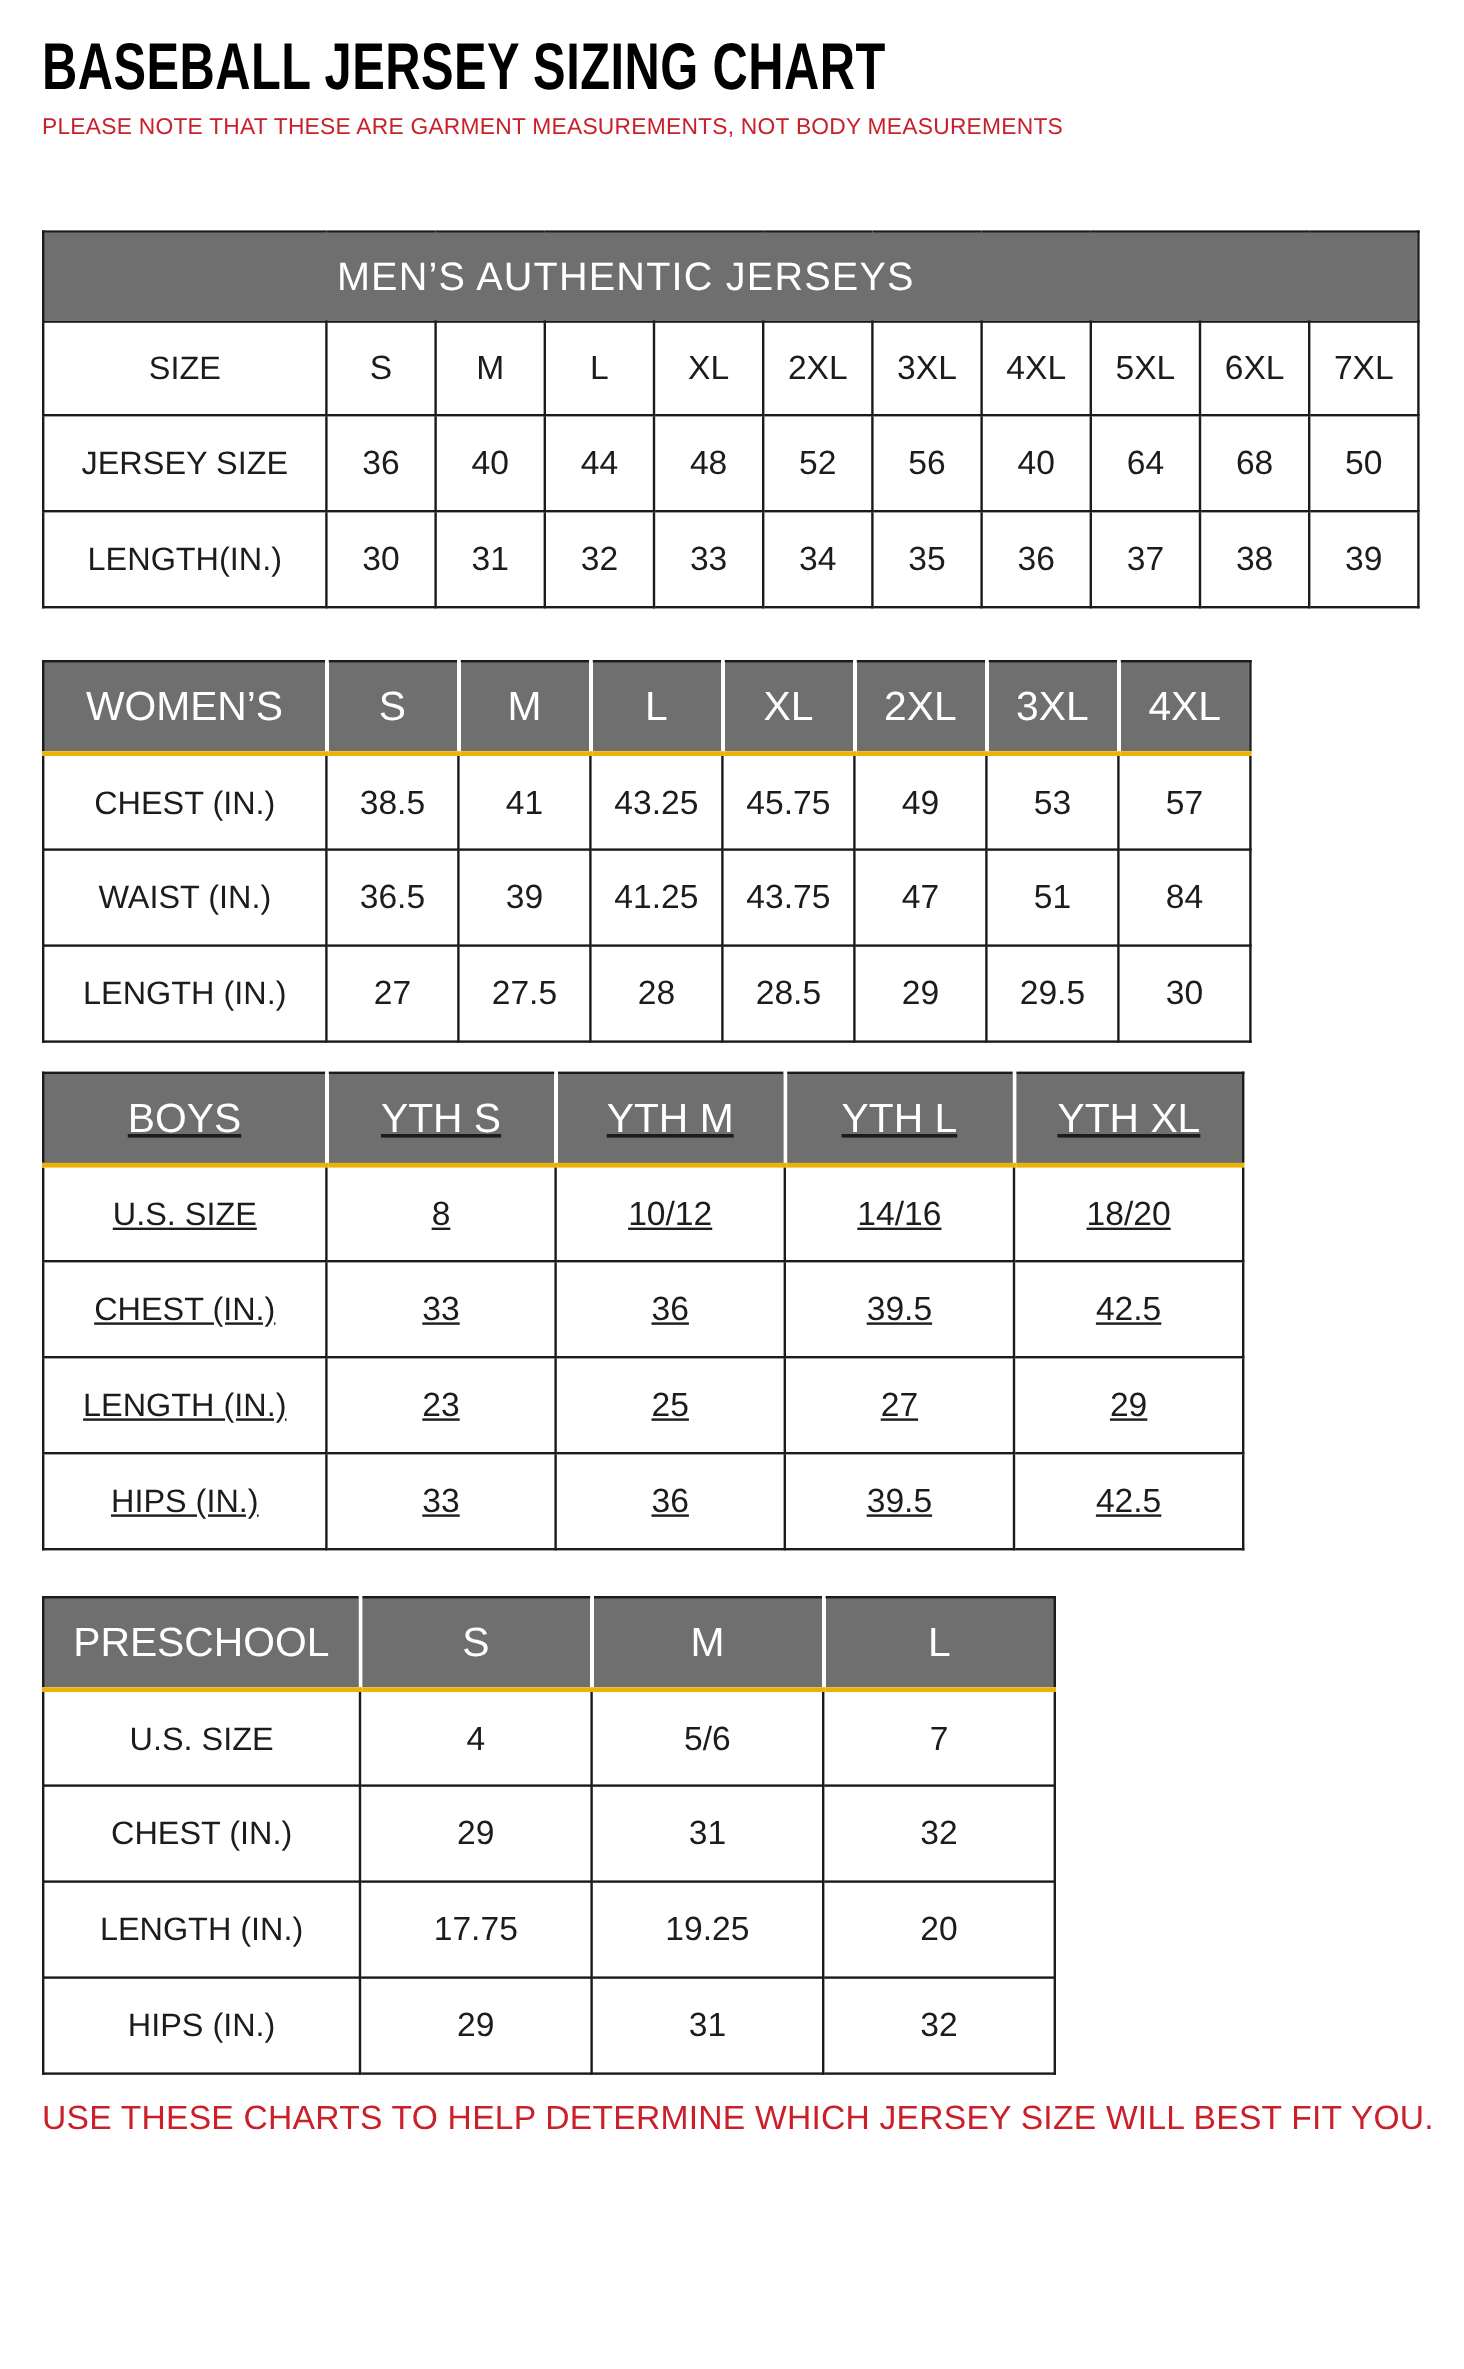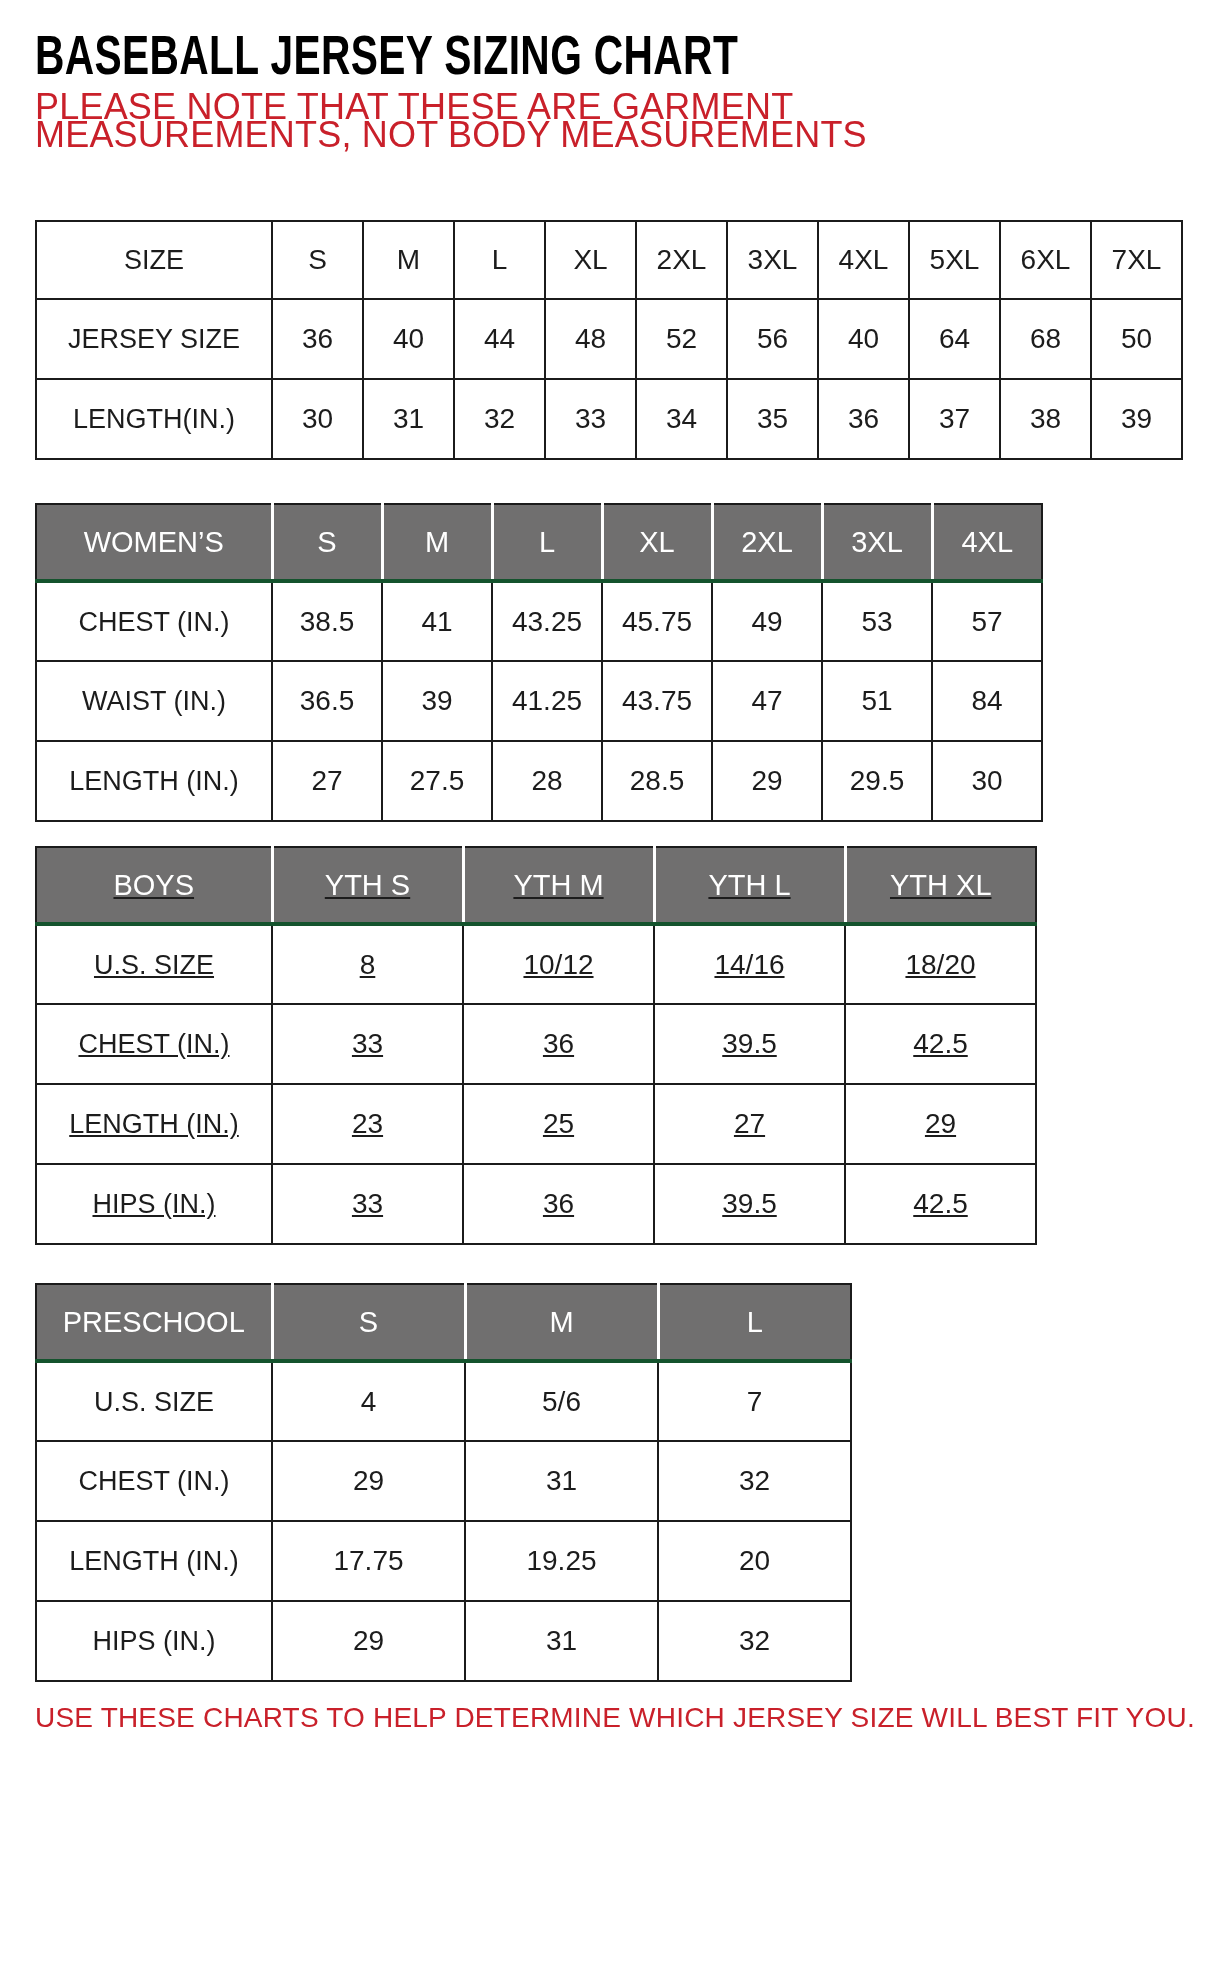--- a/index.html
+++ b/index.html
@@ -21,21 +21,21 @@
     color: #000;
     white-space: nowrap;
     transform: scaleX(0.74);
     transform-origin: left center;
     letter-spacing: 0.5px;
   }
 
   .note {
     margin: 13px 0 0 0;
     max-width: 900px;
-    font-size: 36px;
+    font-size: 19px;
     line-height: 28px;
     color: var(--accent-red, #c9202a);
     letter-spacing: 0.2px;
   }
 
   table.size-table {
     border-collapse: collapse;
     table-layout: fixed;
   }
   .size-table td {
@@ -60,23 +60,23 @@
     font-size: 33px;
     height: 75px;
     padding-right: 175px; 
     letter-spacing: 1px;
   }
 
   
   tr.head-row.gray td {
     background: var(--header-gray, #706f6f);
     color: #ffffff;
-    font-size: 29px;
+    font-size: 34px;
     height: 77px;
-    border-bottom: 4px solid #14532d;
+    border-bottom: 4px solid #eab308;
   }
   tr.head-row.gray td + td { border-left: 3px solid #ffffff; }
 
   
   tr.head-row.plain td { height: 78px; }
 
   .tall-row td { height: 92px; }
 
   #tables .size-table.mens      { margin-top: 71px; }
   #tables .size-table.womens    { margin-top: 43px; }
@@ -107,20 +107,23 @@
           <col style="width: 91px;">
           <col style="width: 91px;">
           <col style="width: 91px;">
           <col style="width: 91px;">
           <col style="width: 91px;">
           <col style="width: 91px;">
           <col style="width: 91px;">
           <col style="width: 91px;">
         </colgroup>
         <tbody>
+          <tr class="banner-row">
+            <td colspan="11">MEN’S AUTHENTIC JERSEYS</td>
+          </tr>
           <tr class="head-row plain">
             <td class="label-cell">SIZE</td>
             <td>S</td>
             <td>M</td>
             <td>L</td>
             <td>XL</td>
             <td>2XL</td>
             <td>3XL</td>
             <td>4XL</td>
             <td>5XL</td>

